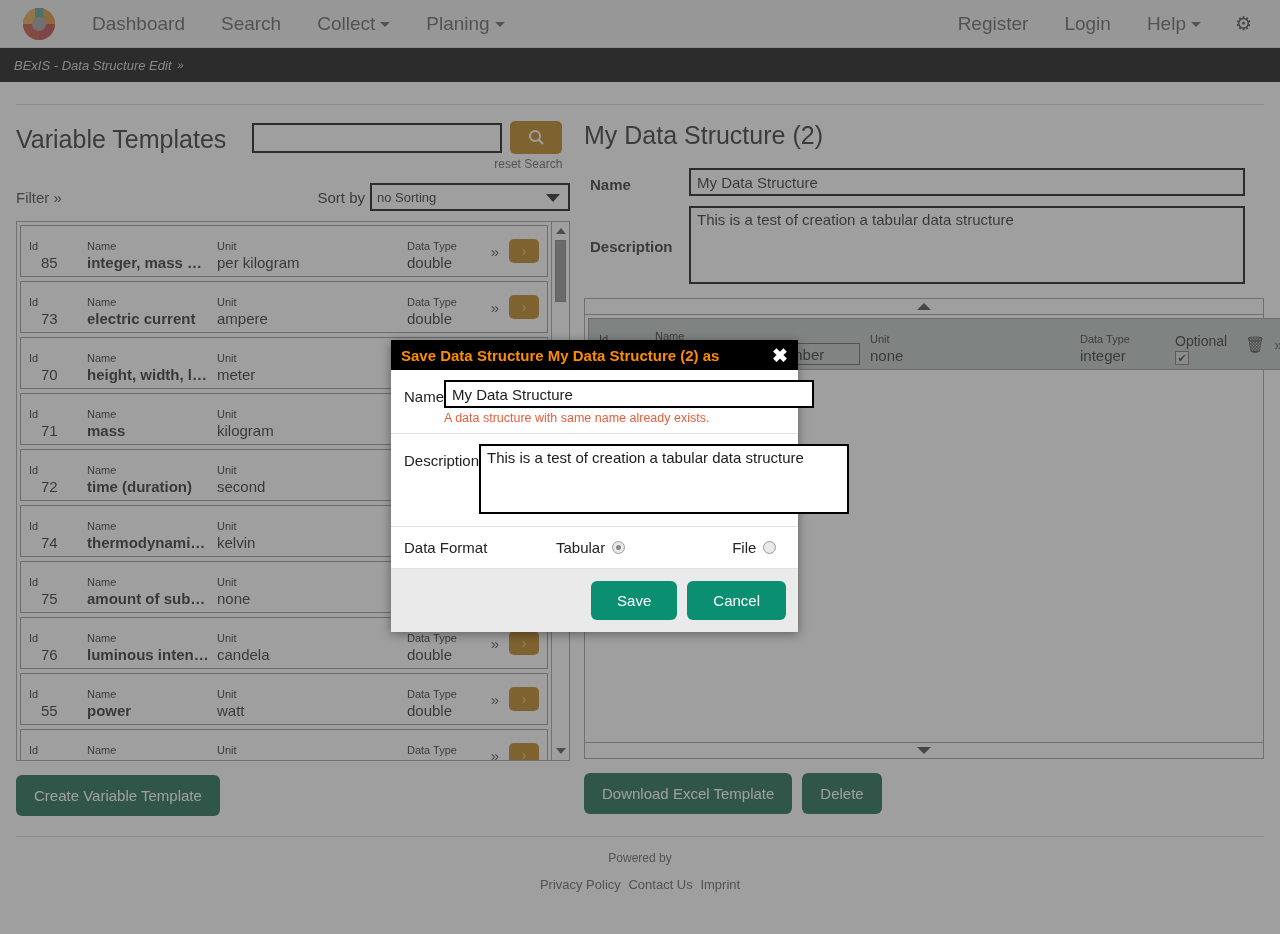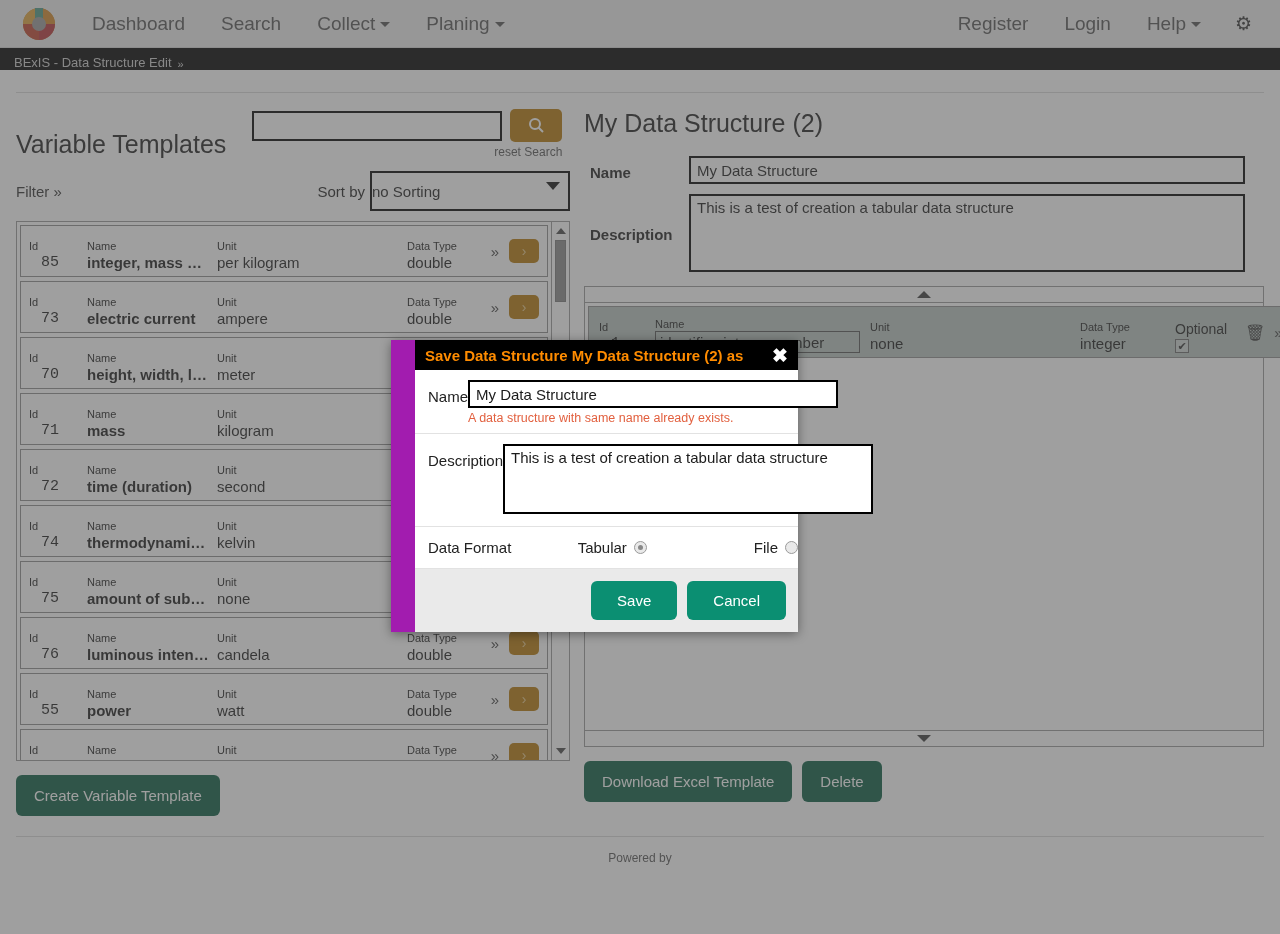--- a/index.html
+++ b/index.html
@@ -40,41 +40,42 @@
   .nav-right { margin-left: auto; display: flex; align-items: center; }
   .caret {
     display:inline-block; width:0; height:0; margin-left:5px;
     border-left:5px solid transparent; border-right:5px solid transparent;
     border-top:5px solid #555; vertical-align: middle;
   }
   .gear { font-size: 19px; color: #333; padding: 6px 12px 6px 16px; }
 
   
   .subbar {
-    height: 22px; background: #000; color: #ccc;
-    font-size: 13px; display:flex; align-items:flex-end;
+    height: 34px; background: #000; color: #ccc;
+    font-size: 13px; display:flex; align-items:center;
     padding-left: 14px;
+    font-style: italic;
   }
   .subbar .chev { margin-left: 6px; font-size: 11px; color:#ccc; }
 
   
   .content {
     position: relative;
     padding: 0 16px;
   }
   .hr-top {
     border-top: 1px solid #d9d9d9;
     margin: 22px 0 0 0;
   }
   .cols { display: flex; margin-top: 16px; }
   .col-left  { width: 568px; padding-right: 14px; }
   .col-right { width: 680px; }
 
   
-  .lp-head { display:flex; align-items:flex-end; }
+  .lp-head { display:flex; align-items:flex-start; }
   .lp-title { font-size: 25px; color:#222; font-weight: 400; margin: 4px 0 0 0; }
   .lp-search { margin-left: 26px; }
   .search-row { display:flex; align-items:center; }
   .search-input {
     width: 250px; height: 30px;
     border: 2px solid #000; background:#fff;
     font-size: 15px; padding: 2px 6px; outline: none;
   }
   .search-btn {
     width: 52px; height: 33px; margin-left: 8px;
@@ -87,23 +88,23 @@
     width: 310px; margin-top: 3px;
   }
   .filter-row {
     display:flex; align-items:center;
     margin-top: 12px;
   }
   .filter-lbl { font-size: 15px; color:#333; }
   .sortby-wrap { margin-left:auto; display:flex; align-items:center; }
   .sortby-lbl { font-size: 15px; color:#222; margin-right: 5px; }
   .sortby-sel {
-    width: 200px; height: 40px;
+    width: 200px; height: 28px;
     border: 2px solid #000; background: transparent;
-    font-size: 15px; color:#222; 
+    font-size: 13px; color:#222; padding-left: 5px;
     -webkit-appearance: none; appearance: none;
     background-image: none;
     position: relative;
   }
   .sel-wrap { position: relative; display:inline-block; }
   .sel-arrow {
     position:absolute; right: 10px; top: 11px;
     width:0;height:0;border-left:7px solid transparent;border-right:7px solid transparent;
     border-top:8px solid #111; pointer-events:none;
   }
@@ -123,21 +124,21 @@
     margin-bottom: 4px;
     display:flex; align-items:stretch;
     position: relative;
     padding: 4px 4px 4px 8px;
   }
   .fld { display:flex; flex-direction:column; justify-content:flex-end; }
   .fld .lbl { font-size: 11px; color:#222; line-height: 13px; }
   .fld .val { font-size: 15px; color:#1b1b1b; line-height: 19px; }
   .fld .val.b { font-weight: bold; }
   .f-id   { width: 58px; }
-  .f-id .val { padding-left: 12px; font-family: Liberation Mono, monospace; }
+  .f-id .val { padding-left: 12px; }
   .f-name { width: 130px; }
   .f-unit { width: 190px; }
   .f-dt   { width: 80px; }
   .vt-actions { margin-left:auto; display:flex; align-items:center; gap: 10px; padding-right: 4px;}
   .dblchev { color:#444; font-size: 15px; line-height: 1;}
   .go-btn {
     width: 30px; height: 24px; background:#b5790b; border-radius:5px;
     color:#e8c98d; font-size: 14px; display:flex; align-items:center; justify-content:center;
     cursor:pointer;
   }
@@ -236,22 +237,21 @@
   .footer-links { margin-top: 12px; font-size: 13px; color:#555; }
   .footer-links span { margin: 0 2px; }
 
   
   .modal {
     position: absolute;
     left: 391px; top: 340px;
     width: 407px;
     z-index: 900;
     box-shadow: 0 2px 10px rgba(0,0,0,0.4);
-    background: #a21caf;
-    padding-left: 24px;
+    background: #eab308;
   }
   .modal-head {
     background: #000; height: 30px;
     display:flex; align-items:center; padding: 0 10px;
   }
   .modal-title { color:#ff8c00; font-size: 15px; font-weight: bold; }
   .modal-x { margin-left:auto; color:#fff; font-size: 19px; font-weight: bold; cursor:pointer; line-height:1;}
   .modal-body { background: #fff; }
   .m-row { display:flex; border-bottom: 1px solid #e2e2e2; }
   .m-lbl { width: 110px; font-size: 15px; color:#222; padding: 18px 0 0 13px; }
@@ -677,20 +677,25 @@
         <div class="rp-bottom">
           <button class="btn-green">Download Excel Template</button>
           <button class="btn-green">Delete</button>
           <div class="spacer"></div>
         </div>
       </div>
     </div>
 
     <div class="footer">
       <div class="pw">Powered by</div>
+      <div class="footer-links">
+        <span>Privacy Policy</span>
+        <span>Contact Us</span>
+        <span>Imprint</span>
+      </div>
     </div>
   </div>
 </div>
 
 <div id="dimmer"></div>
 
 <div class="modal">
   <div class="modal-head">
     <span class="modal-title">Save Data Structure My Data Structure (2) as</span>
     <span class="modal-x">✖</span>

